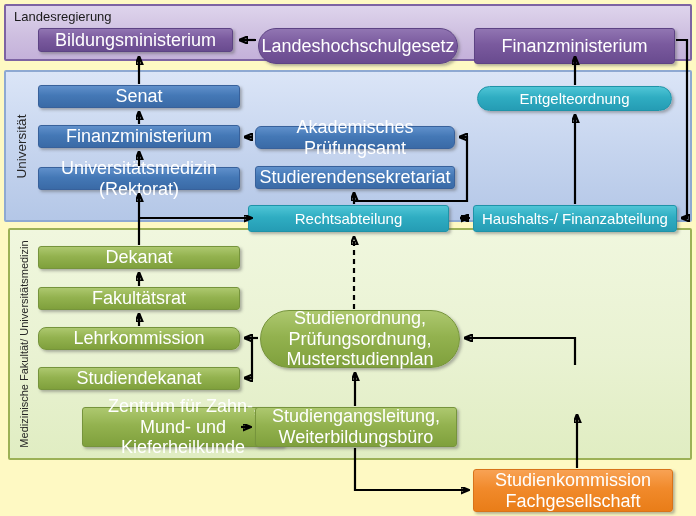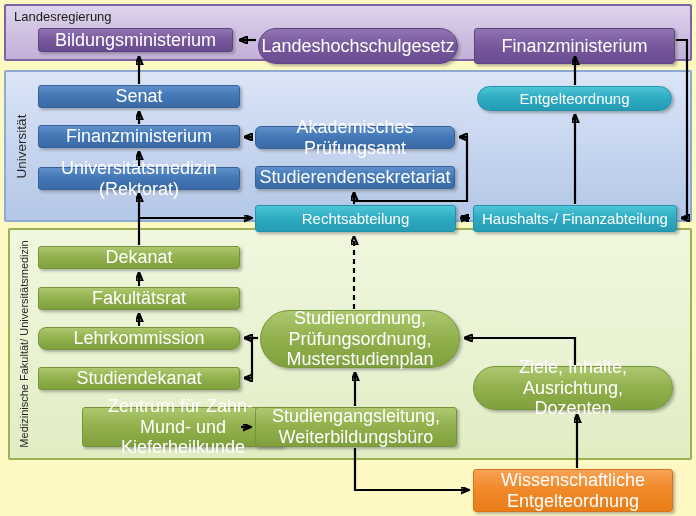--- a/index.html
+++ b/index.html
@@ -59,33 +59,32 @@
   <div class="node purple" style="left:38px; top:28px; width:195px; height:24px;">Bildungsministerium</div>
   <div class="node purple pill" style="left:258px; top:28px; width:200px; height:36px;">Landeshochschulgesetz</div>
   <div class="node purple" style="left:474px; top:28px; width:201px; height:36px;">Finanzministerium</div>
 
   <div class="node blue" style="left:38px; top:85px; width:202px; height:23px;">Senat</div>
   <div class="node blue" style="left:38px; top:125px; width:202px; height:23px;">Finanzministerium</div>
   <div class="node blue" style="left:38px; top:167px; width:202px; height:23px;">Universitätsmedizin (Rektorat)</div>
   <div class="node blue" style="left:255px; top:126px; width:200px; height:23px;border-radius:6px;">Akademisches Prüfungsamt</div>
   <div class="node blue" style="left:255px; top:166px; width:200px; height:23px;">Studierendensekretariat</div>
   <div class="node teal pill" style="left:477px; top:86px; width:195px; height:25px;">Entgelteordnung</div>
-  <div class="node teal" style="left:255px; top:205px; width:201px; height:27px;text-align:right;">Rechtsabteilung</div>
+  <div class="node teal" style="left:248px; top:205px; width:201px; height:27px;text-align:right;">Rechtsabteilung</div>
   <div class="node teal" style="left:473px; top:205px; width:204px; height:27px;">Haushalts-/ Finanzabteilung</div>
 
   <div class="node green" style="left:38px; top:246px; width:202px; height:23px;">Dekanat</div>
   <div class="node green" style="left:38px; top:287px; width:202px; height:23px;">Fakultätsrat</div>
   <div class="node green" style="left:38px; top:327px; width:202px; height:23px;border-radius:8px;">Lehrkommission</div>
   <div class="node green" style="left:38px; top:367px; width:202px; height:23px;">Studiendekanat</div>
   <div class="node green" style="left:38px; top:407px; width:202px; height:40px;margin-left:44px;">Zentrum für Zahn-, Mund- und Kieferheilkunde</div>
   <div class="node green pill" style="left:260px; top:310px; width:200px; height:58px; padding:2px 24px;">Studienordnung, Prüfungsordnung, Musterstudienplan</div>
   <div class="node green" style="left:255px; top:407px; width:202px; height:40px;">Studiengangsleitung, Weiterbildungsbüro</div>
-  <div class="node green pill" style="left:473px; top:366px; width:200px; height:44px; padding:2px 18px;">Ziele, Inhalte, Ausrichtung, Dozenten</div>
 
-  <div class="node orange" style="left:473px; top:469px; width:200px; height:43px;">Wissenschaftliche Entgelteordnung</div>
+  <div class="node orange" style="left:473px; top:469px; width:200px; height:43px;">Studienkommission Fachgesellschaft</div>
 
   <svg id="arrows" viewBox="0 0 696 516">
     <defs>
       <marker id="ah" markerWidth="9" markerHeight="8" refX="7.5" refY="3.5" orient="auto" markerUnits="userSpaceOnUse">
         <path d="M0,0 L8.5,3.5 L0,7 Z" fill="#000" stroke="none"></path>
       </marker>
       <marker id="ahs" markerWidth="9" markerHeight="8" refX="7.5" refY="3.5" orient="auto-start-reverse" markerUnits="userSpaceOnUse">
         <path d="M0,0 L8.5,3.5 L0,7 Z" fill="#000" stroke="none"></path>
       </marker>
     </defs>

